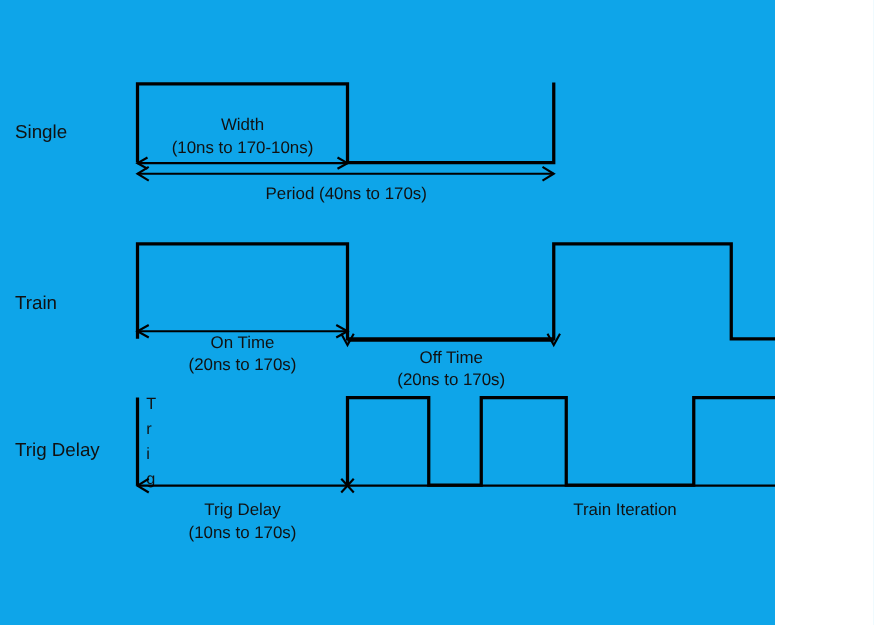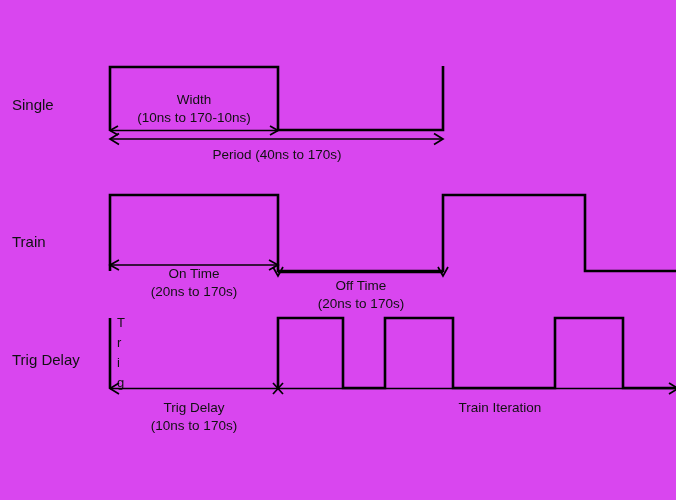--- a/index.html
+++ b/index.html
@@ -7,23 +7,23 @@
     margin: 0;
     padding: 0;
     background: #ffffff;
   }
   body {
     font-family: "Liberation Sans", sans-serif;
     color: #000000;
   }
   #diagram-root {
     position: relative;
-    width: 676px;
+    width: 620px;
     height: 500px;
-    background: #d946ef;
+    background: #0ea5e9;
     overflow: hidden;
   }
   #timing-svg {
     position: absolute;
     left: 0;
     top: 0;
     width: 699px;
     height: 500px;
     display: block;
   }

